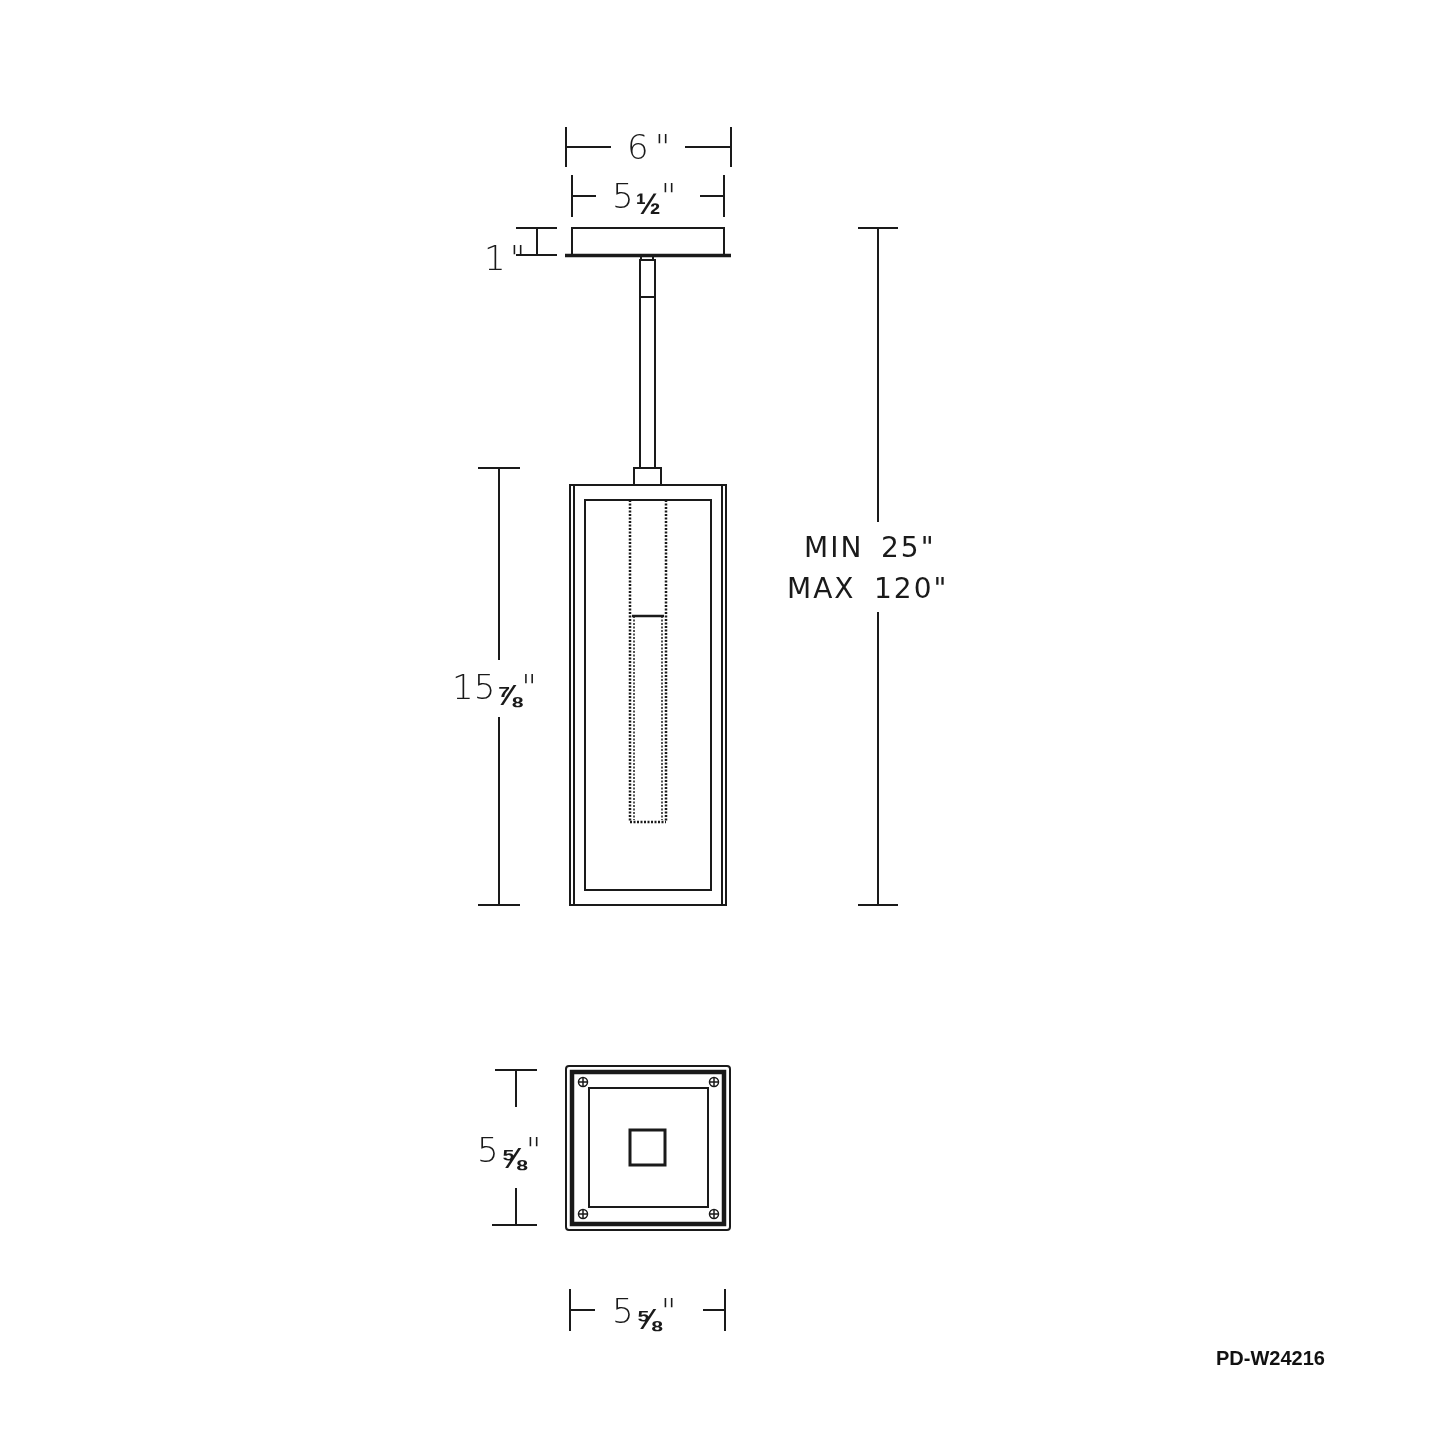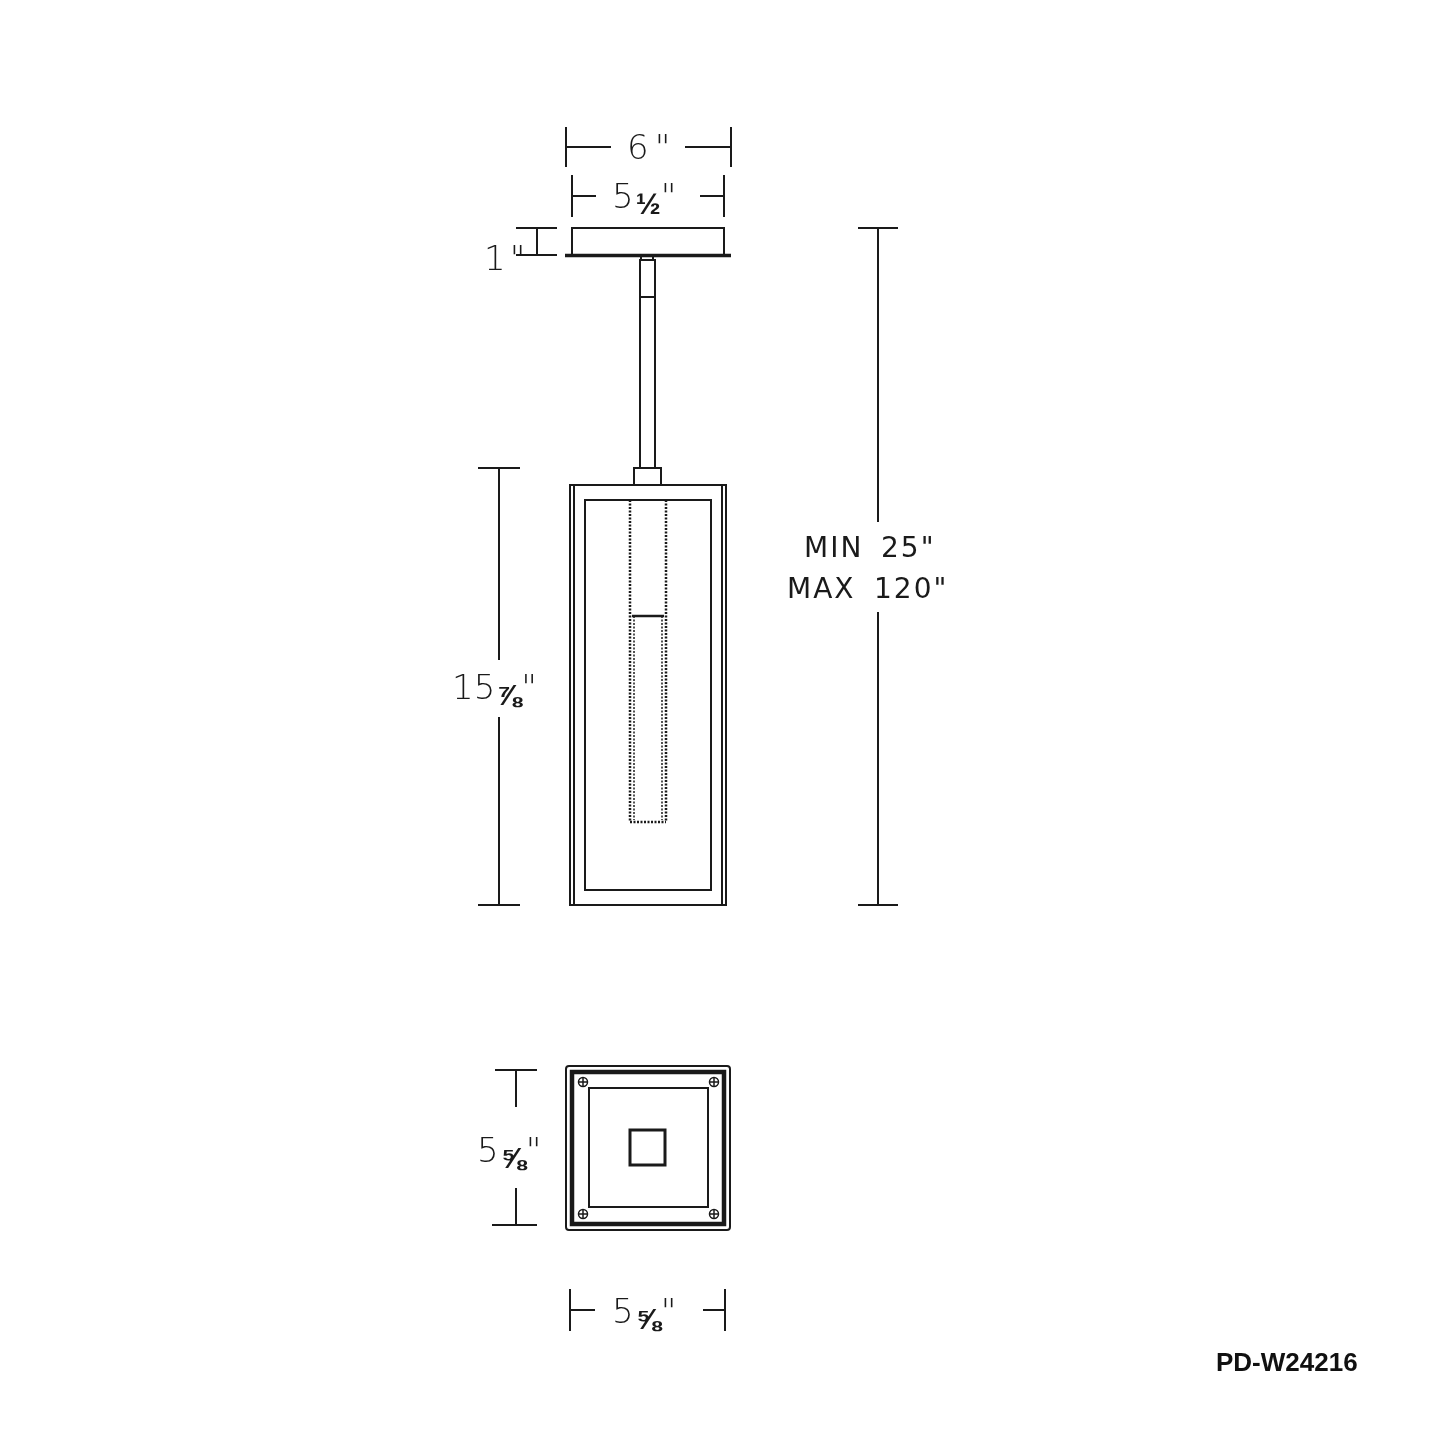--- a/index.html
+++ b/index.html
@@ -1,21 +1,21 @@
 <!DOCTYPE html>
 <html><head>
 <meta charset="utf-8">
 <style>
   html, body { margin: 0; padding: 0; background: #ffffff; }
   body { width: 1445px; height: 1445px; position: relative; overflow: hidden; font-family: "Liberation Sans", sans-serif; }
   svg { position: absolute; left: 0; top: 0; }
   .dimtxt { font-family: "DejaVu Sans", sans-serif; font-size: 34px; fill: #1a1a1a; font-weight: 300; }
   .frac { font-family: "Liberation Sans", sans-serif; font-size: 30px; fill: #1a1a1a; font-weight: bold; }
   .lbl { font-family: "DejaVu Sans", sans-serif; font-size: 28px; fill: #1a1a1a; letter-spacing: 2px; }
-  .model { position: absolute; left: 1216px; top: 1347px; font-family: "Liberation Sans", sans-serif; font-weight: bold; font-size: 26px; color: #111; }
+  .model { position: absolute; left: 1216px; top: 1347px; font-family: "Liberation Sans", sans-serif; font-weight: bold; font-size: 20px; color: #111; }
 </style>
 </head>
 <body>
 
 <svg width="1445" height="1445" viewBox="0 0 1445 1445">
   <g stroke="#1a1a1a" fill="none" stroke-width="2">
 
     <g>
       <line x1="566" y1="127" x2="566" y2="167"></line>
       <line x1="731" y1="127" x2="731" y2="167"></line>

